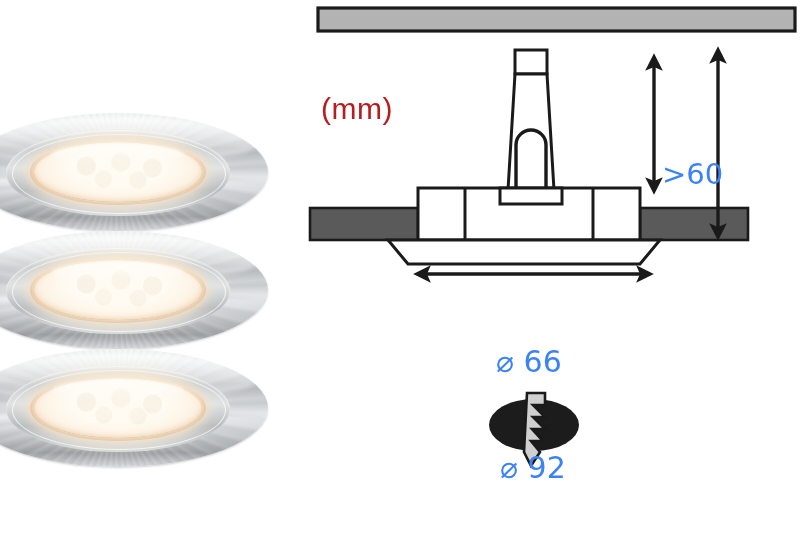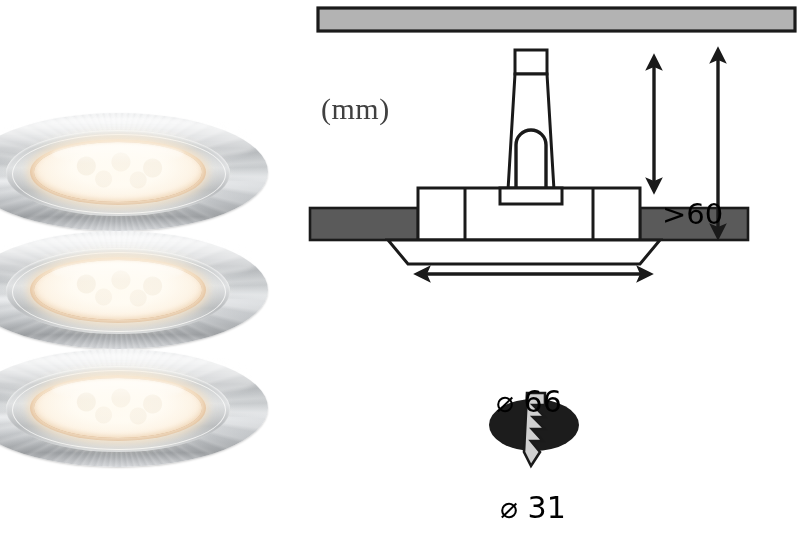--- a/index.html
+++ b/index.html
@@ -170,32 +170,31 @@
     width: 500px;
     height: 541px;
   }
   #tech-svg { display: block; }
 
   .unit-label {
     position: absolute;
     left: 21px;
     top: 92px;
     font-size: 30px;
-    color: #404040;
-    font-family: Liberation Serif, serif;
+    color: #b91c1c;
+    font-family: Liberation Sans, sans-serif;
     letter-spacing: 0.5px;
     white-space: nowrap;
   }
   .dim-text {
     position: absolute;
     font-size: 29px;
-    color: #000000;
+    color: #3b82f6;
     font-family: "DejaVu Sans", sans-serif;
     white-space: nowrap;
-    margin-top: 40px;
   }
   .dim-60 { left: 362px; top: 157px; }
   .dim-75 { left: 430px; top: 157px; }
   .dim-78 { left: 196px; top: 344px; font-size: 30px; }
   .dim-68 { left: 200px; top: 450px; font-size: 30px; }
 </style>
 </head>
 <body>
 
 <div id="page">
@@ -300,17 +299,17 @@
 
     </svg>
 
     <div class="unit-label">(mm)</div>
 
     <div class="dim-text dim-60">&gt;60</div>
 
 
     <div class="dim-text dim-78">⌀ 66</div>
 
-    <div class="dim-text dim-68">⌀ 31</div>
+    <div class="dim-text dim-68">⌀ 92</div>
 
   </div>
 
 </div>
 
 </body></html>

